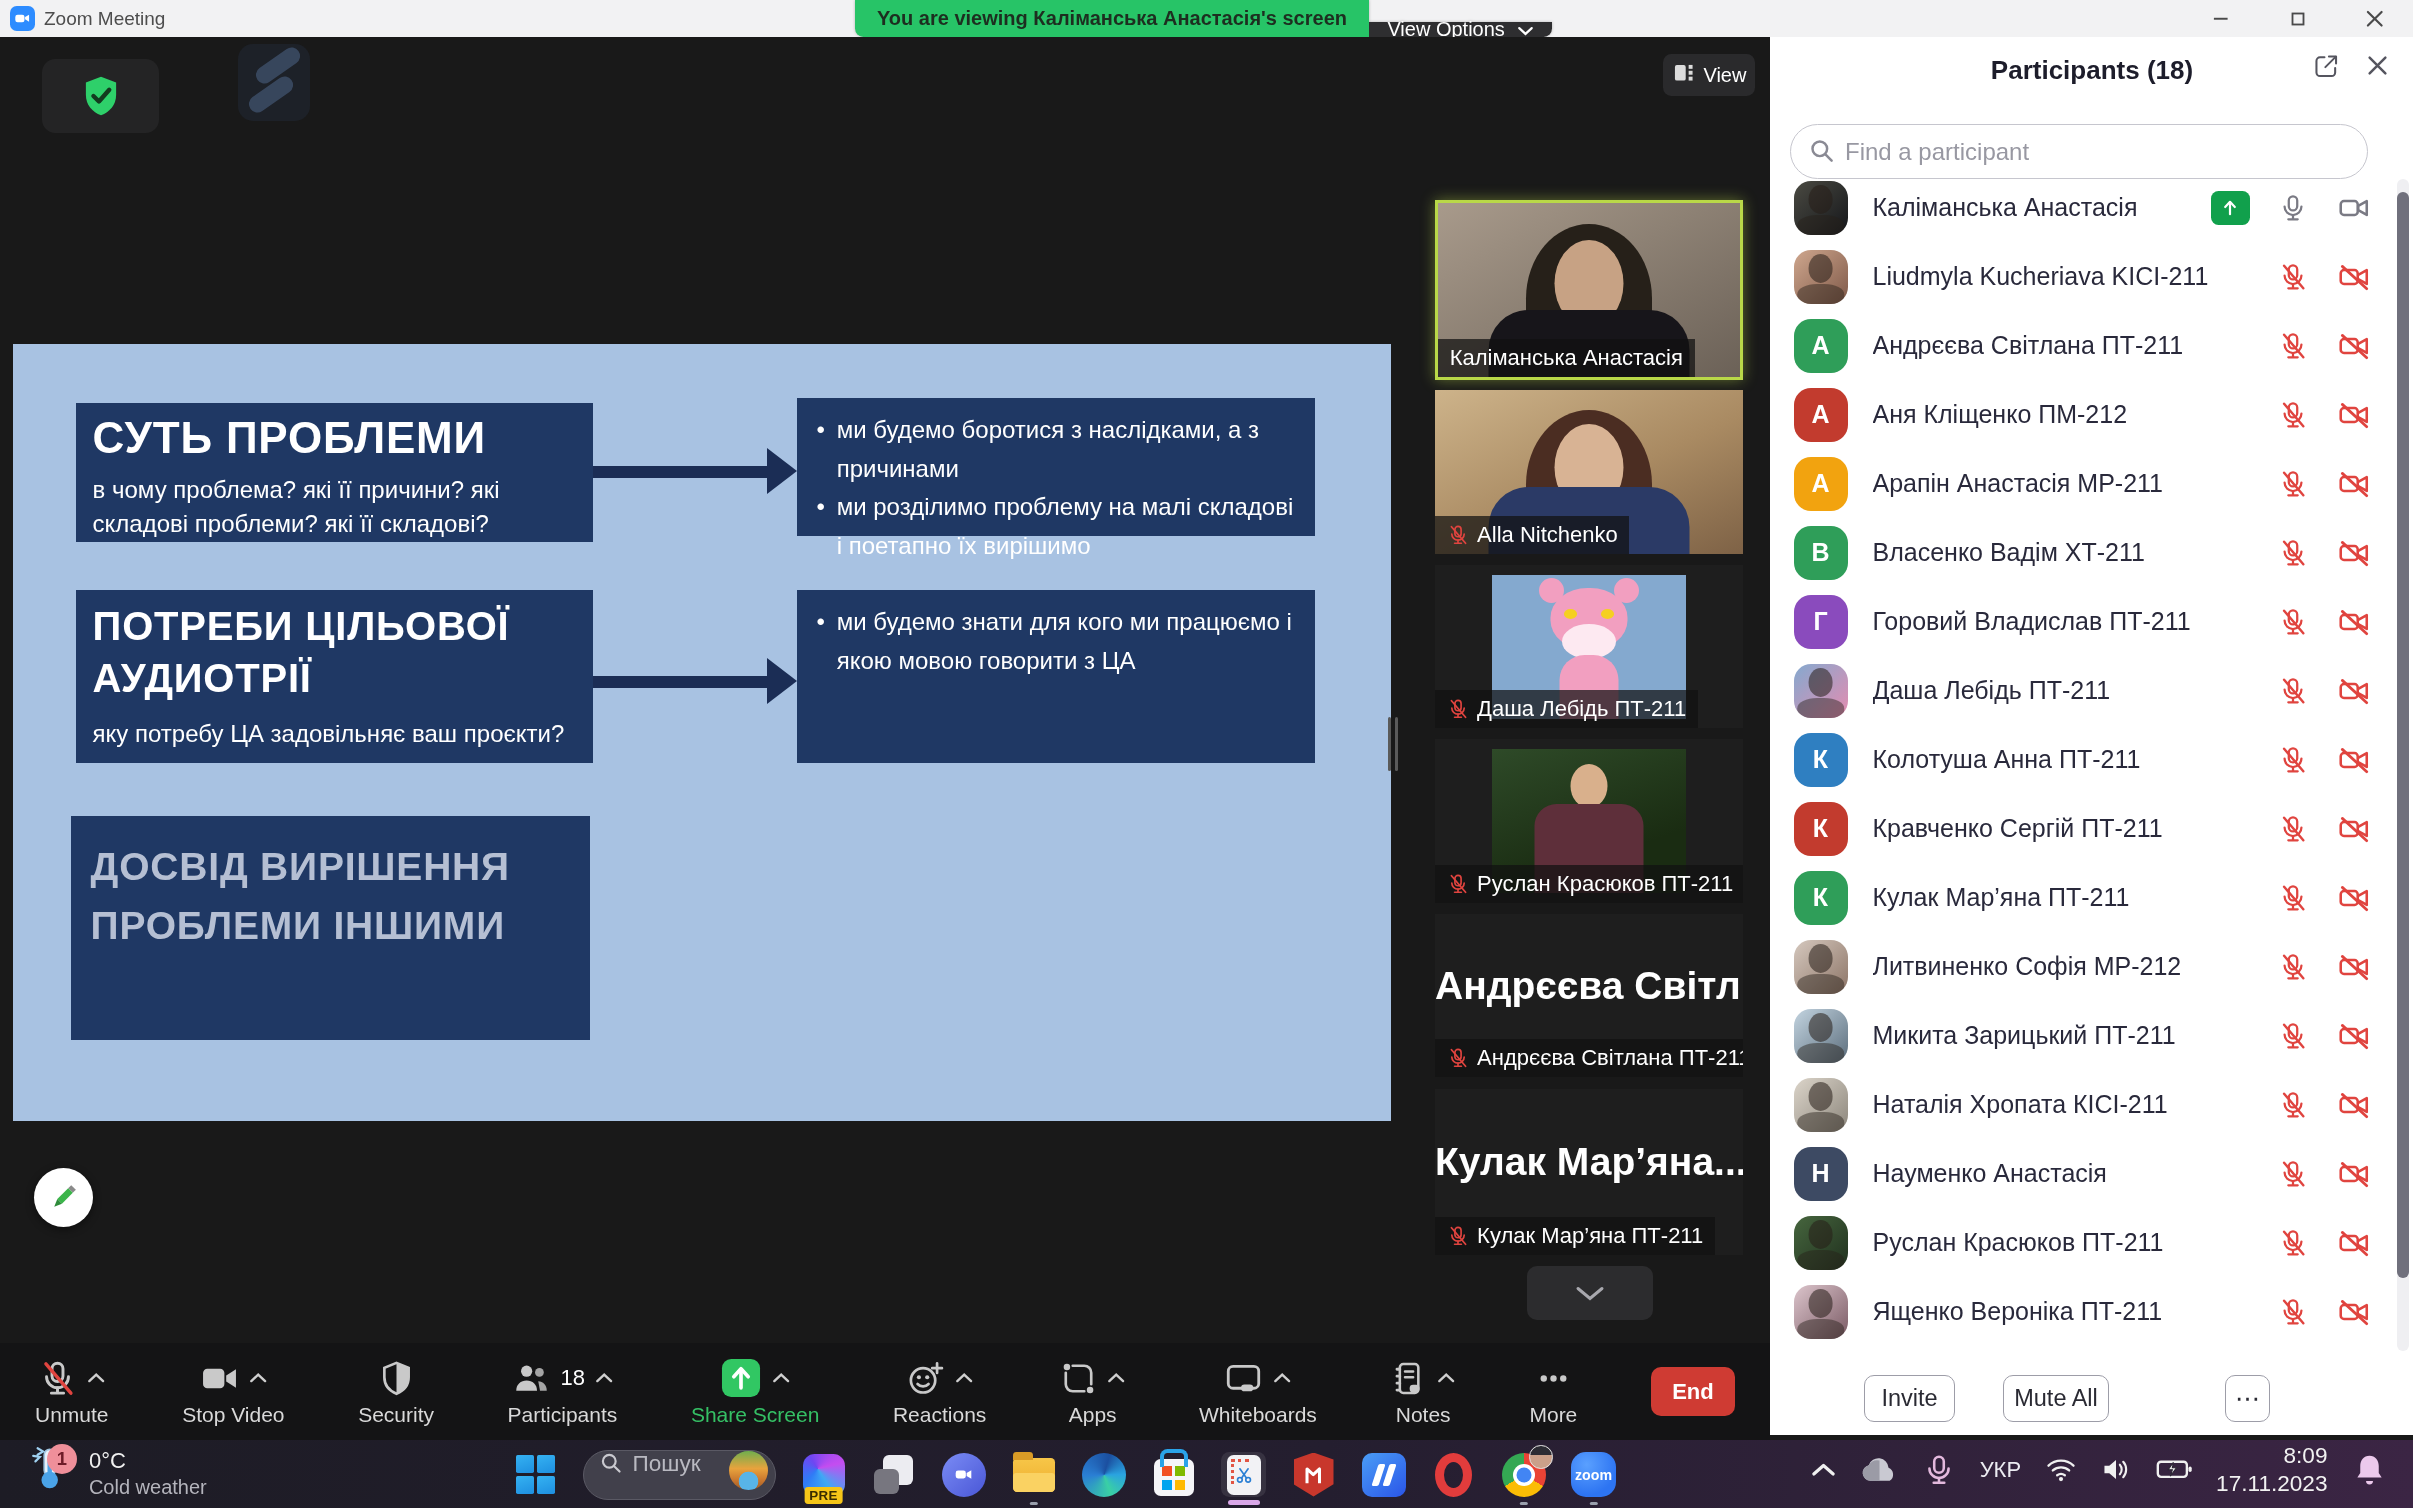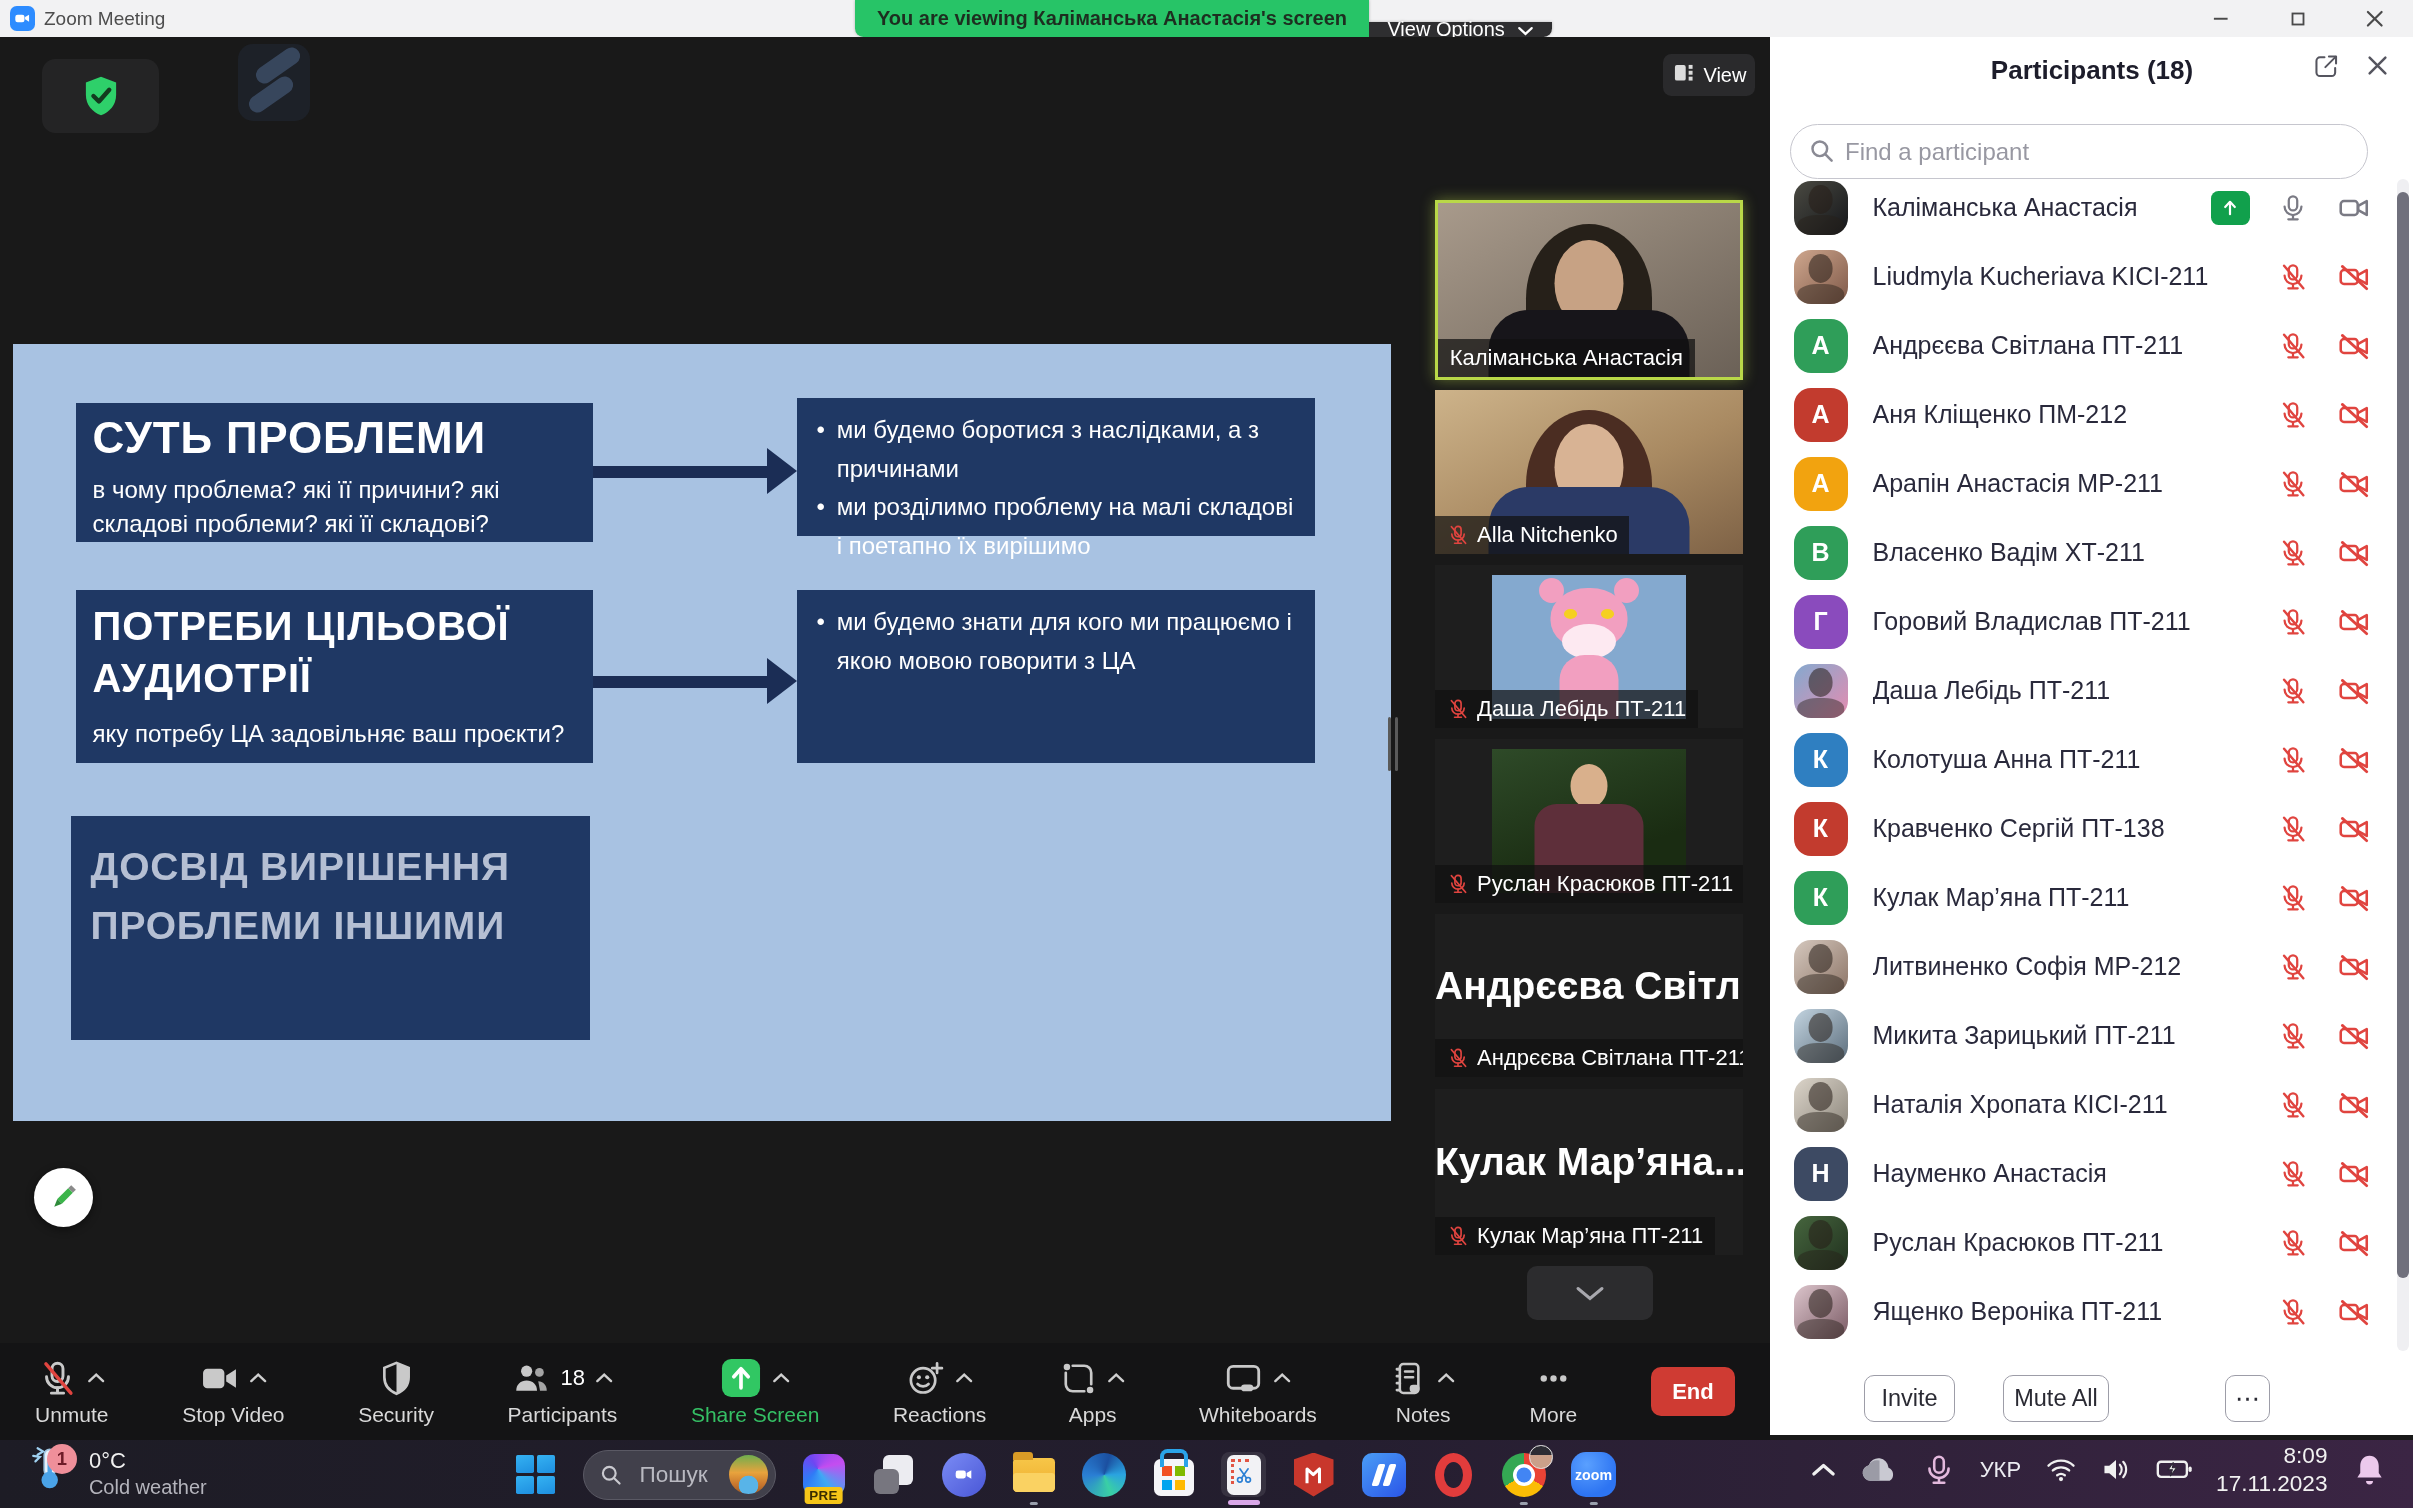--- a/index.html
+++ b/index.html
@@ -137,21 +137,21 @@
   .taskbar{position:absolute;left:0;top:1440px;width:2413px;height:69px;
            background:linear-gradient(90deg,#1d1c25 0%,#241e2f 55%,#3b2544 100%);}
   .weather{position:absolute;left:28.5px;top:5.9px;display:flex;align-items:center;gap:13.4px;}
   .w-ico{position:relative;width:47px;height:55px;}
   .w-badge{position:absolute;left:18.4px;top:-1.7px;width:30px;height:30px;border-radius:50%;background:#ef8f9a;
            color:#6d1b28;font-size:18.4px;font-weight:bold;display:flex;align-items:center;justify-content:center;}
   .w-temp{font-size:22px;color:#f0f0f0;}
   .w-desc{font-size:20px;color:#b4b4bc;margin-top:1.7px;}
   .tb-center{position:absolute;left:513px;top:0;height:69px;display:flex;align-items:center;gap:25px;}
   .search-pill{width:193px;height:50px;border-radius:25px;background:#41404b;border:0.8px solid #5a5964;
-               display:flex;align-items:center;padding:0 6.7px 0 15px;gap:17px;}
+               display:flex;padding:0 6.7px 0 15px;gap:10px;}
   .search-pill span{font-size:22.6px;color:#b9b9c1;}
   .autumn{width:39px;height:39px;border-radius:50%;margin-left:auto;flex:none;
           background:radial-gradient(circle at 50% 78%,#58b4e8 0 26%,transparent 28%),
                      linear-gradient(180deg,#6fae4e 0%,#e8a33d 45%,#c9772e 75%,#9c5b28 100%);}
   .tb-app{width:45px;height:45px;position:relative;display:flex;align-items:center;justify-content:center;}
   .tb-app.active-app{background:rgba(255,255,255,.09);border-radius:8.4px;}
   .run-dot{position:absolute;bottom:-8.4px;left:50%;transform:translateX(-50%);width:8.4px;height:3.4px;border-radius:1.7px;background:#9aa0ad;}
   .active-bar{position:absolute;bottom:-8.4px;left:50%;transform:translateX(-50%);width:32px;height:5px;border-radius:2.5px;background:#d9a7e8;}
   .pre-badge{position:absolute;bottom:-6.7px;left:50%;transform:translateX(-50%);background:#f5c518;color:#3a2c00;
              font-size:13.4px;font-weight:bold;padding:0.8px 5px;border-radius:3.4px;letter-spacing:0.4px;}
@@ -632,21 +632,21 @@
               <svg width="34" height="34" viewBox="0 0 32 32">
                 <rect x="3.5" y="9.5" width="16" height="13" rx="3" fill="none" stroke="#e0443f" stroke-width="2.4"></rect>
                 <path d="M20 14l8-4.5v13L20 18" fill="none" stroke="#e0443f" stroke-width="2.4" stroke-linejoin="round"></path>
                 <path d="M5 6L28 27" stroke="#e0443f" stroke-width="2.6" stroke-linecap="round"></path>
               </svg>
             </span>
           </div>
         </div>
         <div class="prow">
           <div class="pav" style="background: rgb(194, 59, 46);">К</div>
-          <div class="pname">Кравченко Сергій ПТ-138</div>
+          <div class="pname">Кравченко Сергій ПТ-211</div>
           <div class="picons">
             <span style="display: flex;">
               <svg width="30" height="30" viewBox="0 0 32 32">
                 <rect x="11.5" y="3.5" width="9" height="15" rx="4.5" fill="none" stroke="#e0443f" stroke-width="2.4"></rect>
                 <path d="M7 14.5a9 9 0 0 0 18 0" fill="none" stroke="#e0443f" stroke-width="2.4" stroke-linecap="round"></path>
                 <path d="M16 23.5V28M11 28h10" fill="none" stroke="#e0443f" stroke-width="2.4" stroke-linecap="round"></path>
                 <path d="M6.5 4L27 28" stroke="#e0443f" stroke-width="2.6" stroke-linecap="round"></path>
               </svg>
             </span>
             <span style="display: flex;">

